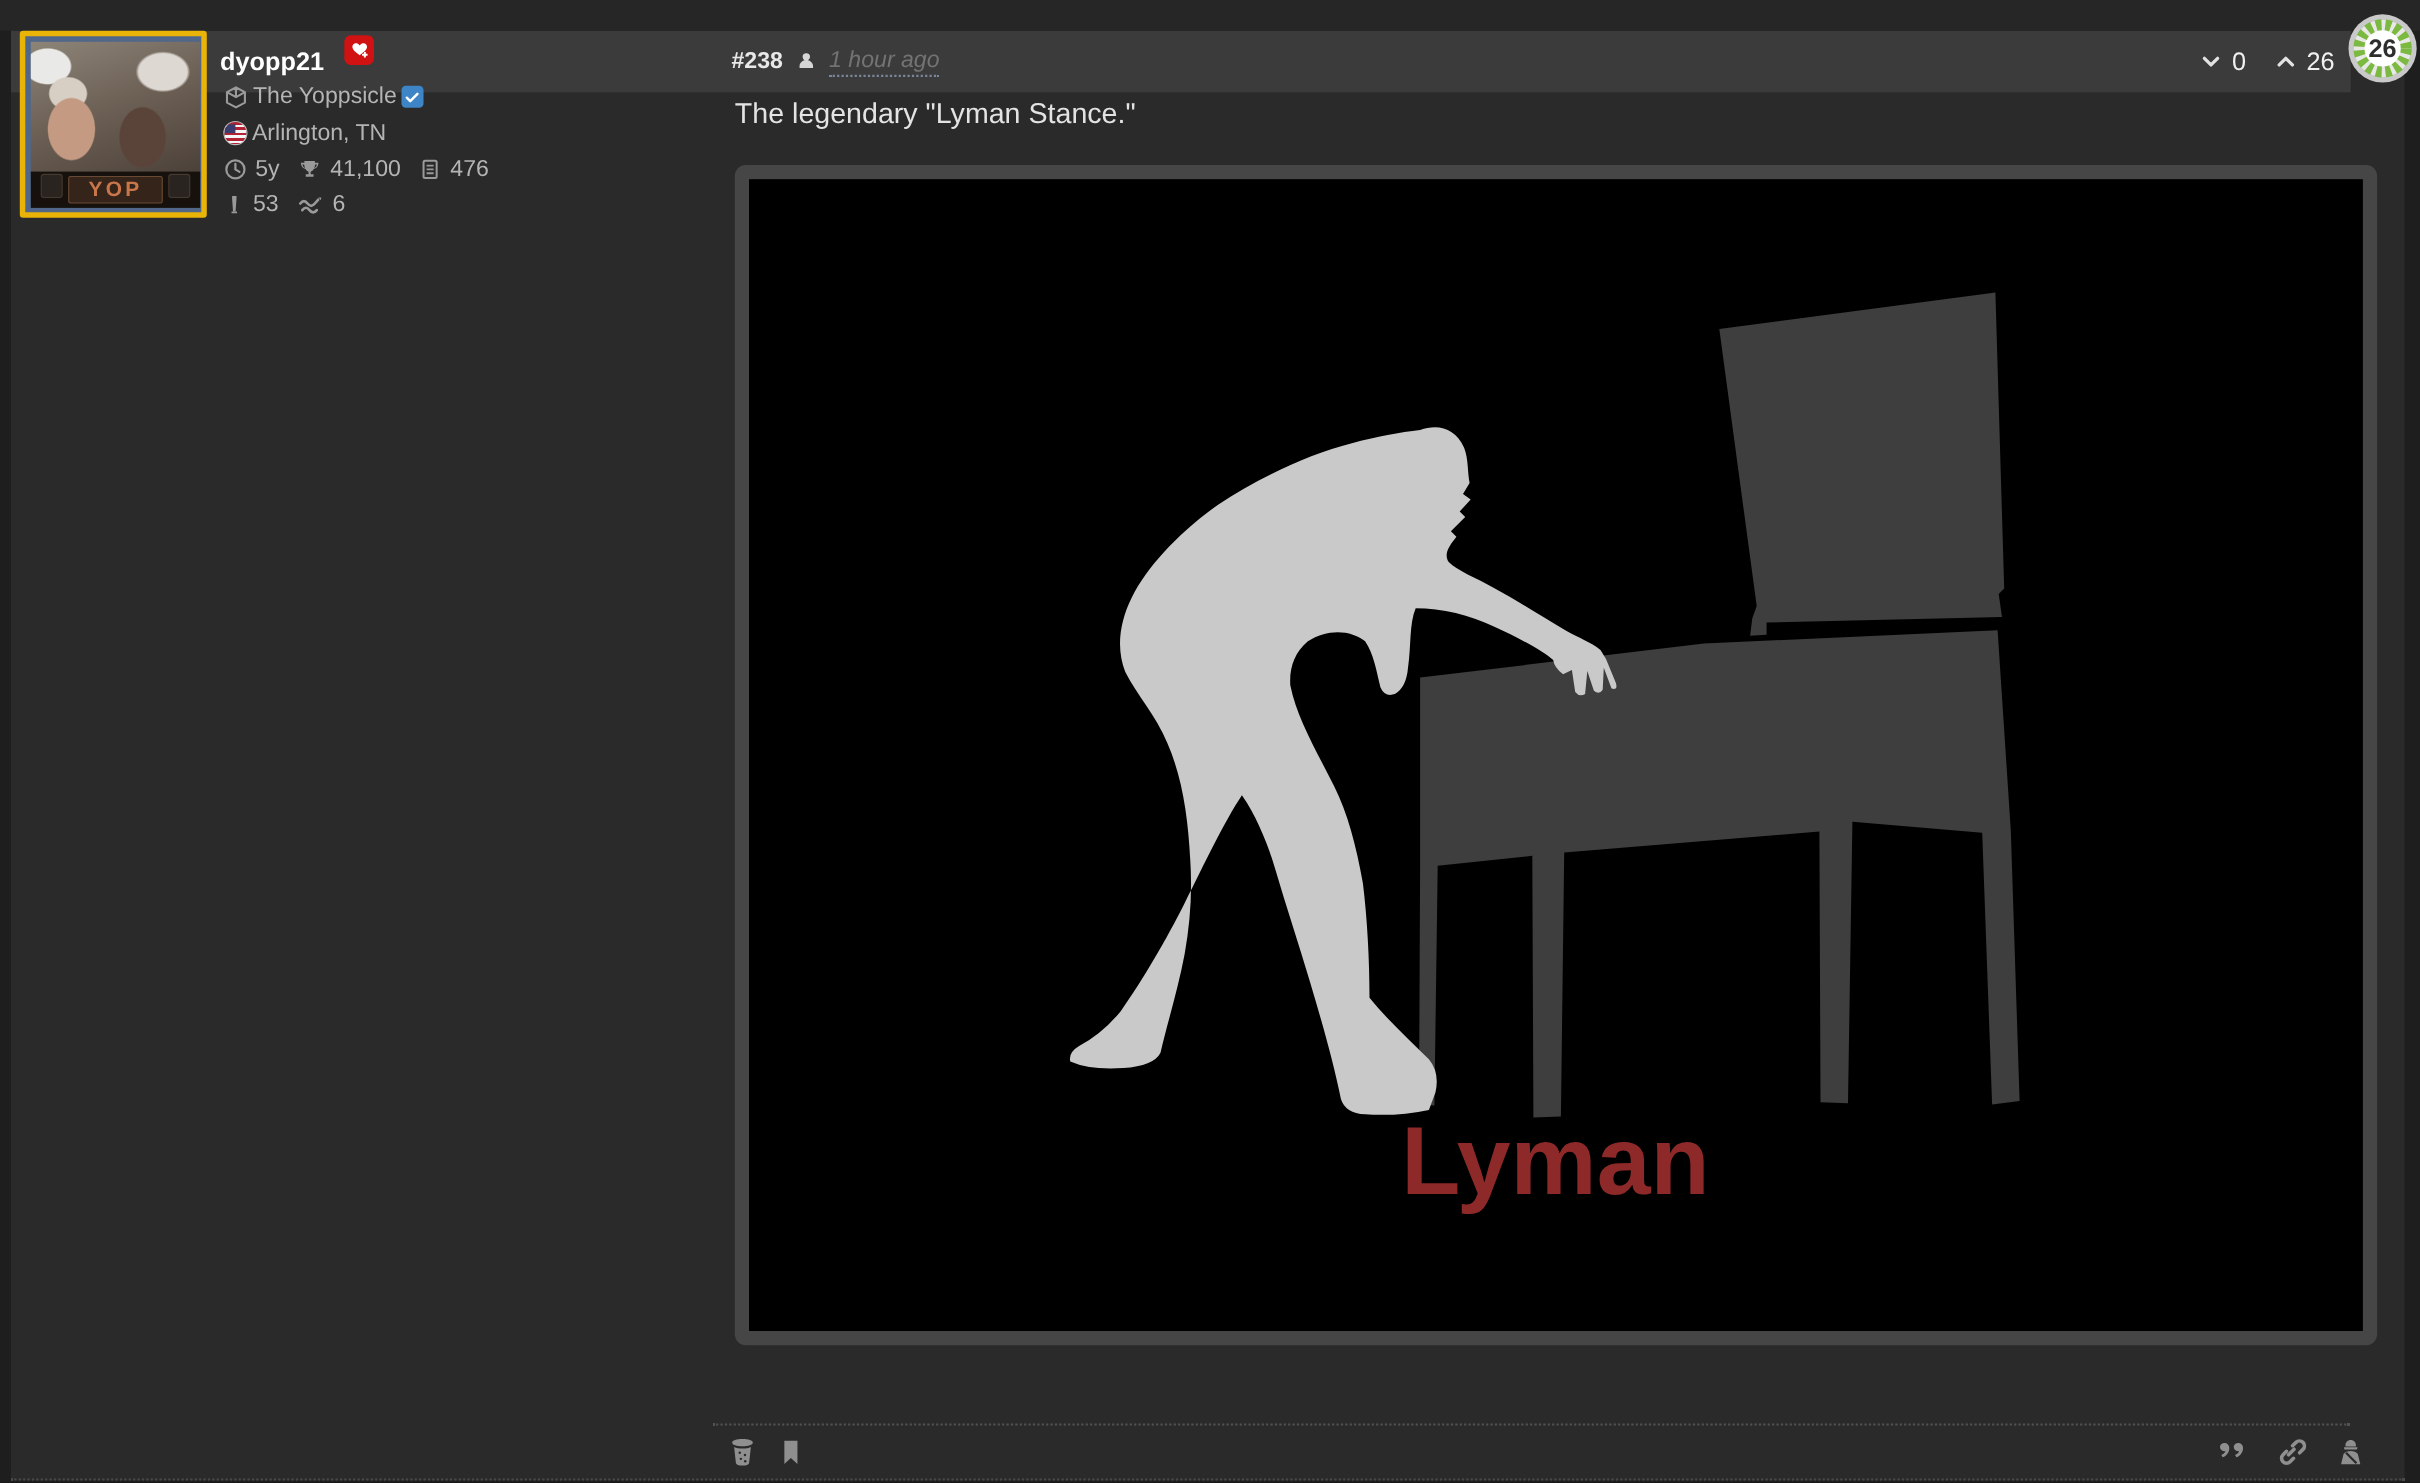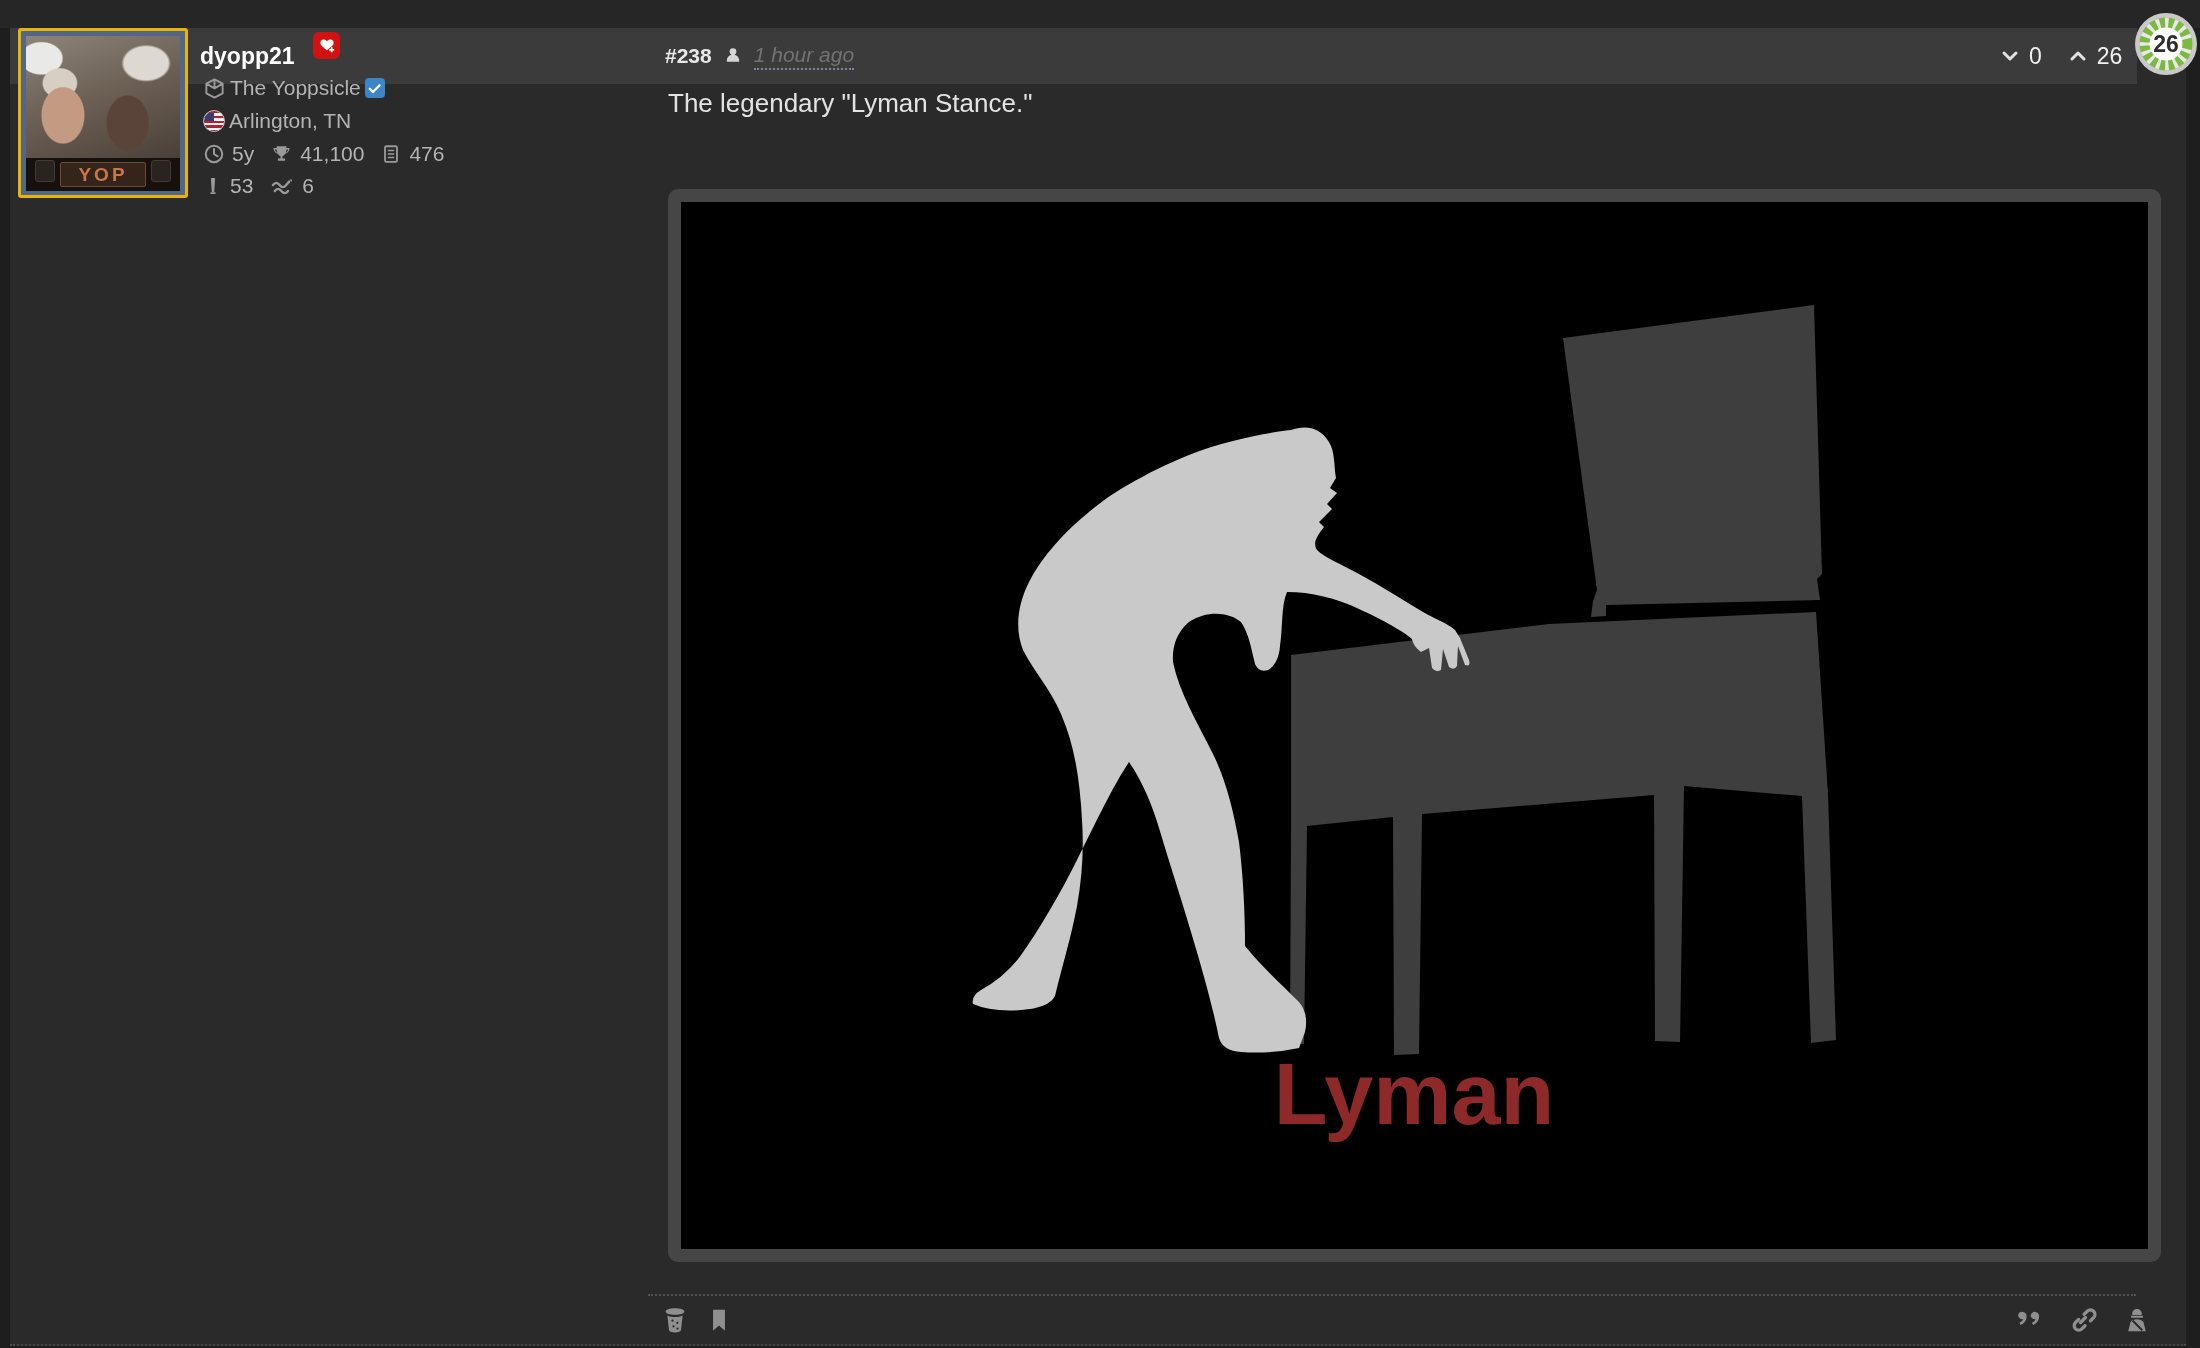--- a/index.html
+++ b/index.html
@@ -26,21 +26,21 @@
   .vote-chevron { display:flex; align-items:center; cursor:pointer; }
   .vote-spacer { width:8px; }
 
   .score-badge { position:absolute; left:2134px; top:12px; width:64px; height:64px; cursor:pointer; }
   .score-badge .num { position:absolute; left:0; top:0; width:64px; height:64px;
                       display:flex; align-items:center; justify-content:center;
                       font-size:23px; font-weight:bold; color:#2e2e2e; }
 
   
   .avatar { position:absolute; left:18px; top:28px; width:170px; height:170px;
-            background:#50678a; border:3px solid #eab308; border-radius:3px; cursor:pointer; }
+            background:#50678a; border:5px solid #eab308; border-radius:3px; cursor:pointer; }
   .avatar .photo { position:absolute; left:5px; top:5px; width:154px; height:124px;
     background:
       radial-gradient(38px 50px at 24% 64%, #c49a82 0 55%, rgba(0,0,0,0) 58%),
       radial-gradient(30px 26px at 22% 38%, #d8cfc4 0 55%, rgba(0,0,0,0) 60%),
       radial-gradient(34px 44px at 66% 70%, #5a4338 0 60%, rgba(0,0,0,0) 64%),
       radial-gradient(20px 24px at 64% 66%, #b08a76 0 55%, rgba(0,0,0,0) 60%),
       radial-gradient(34px 26px at 10% 18%, #e9e9e7 0 60%, rgba(0,0,0,0) 65%),
       radial-gradient(40px 30px at 78% 22%, #ddd8d2 0 55%, rgba(0,0,0,0) 62%),
       linear-gradient(160deg, #8d8478 0%, #6e6257 45%, #4a3f37 100%);
   }
@@ -65,21 +65,21 @@
                background:repeating-linear-gradient(180deg,#b22234 0 2.4px,#f5f5f5 2.4px 4.8px); }
   .flag-icon::before { content:""; position:absolute; left:0; top:2px; width:10px; height:8px; background:#3c3b6e; }
 
   .verified-check { width:20px; height:20px; background:#3d85c6; border-radius:4px;
                     display:flex; align-items:center; justify-content:center; }
 
   
   .post-text { position:absolute; left:668px; top:88px; font-size:26px; color:#e3e3e3; }
 
   .image-panel { position:absolute; left:668px; top:150px; width:1493px; height:1073px;
-                 background:#464646; border-radius:10px; padding:13px; cursor:pointer;margin-top:39px; }
+                 background:#464646; border-radius:10px; padding:13px; cursor:pointer; }
   .image-inner { width:1467px; height:1047px; background:#000; overflow:hidden; }
 
   
   .footer-sep { position:absolute; left:648px; top:1294px; width:1488px; border-top:2px dotted #525252; }
   .bottom-sep { position:absolute; left:10px; top:1344px; width:2176px; border-top:2px dotted #4a4a4a; }
   .tool { position:absolute; top:1303px; width:34px; height:34px; display:flex; align-items:center; justify-content:center; cursor:pointer; }
 
   svg { display:block; }
 </style>
 </head>

